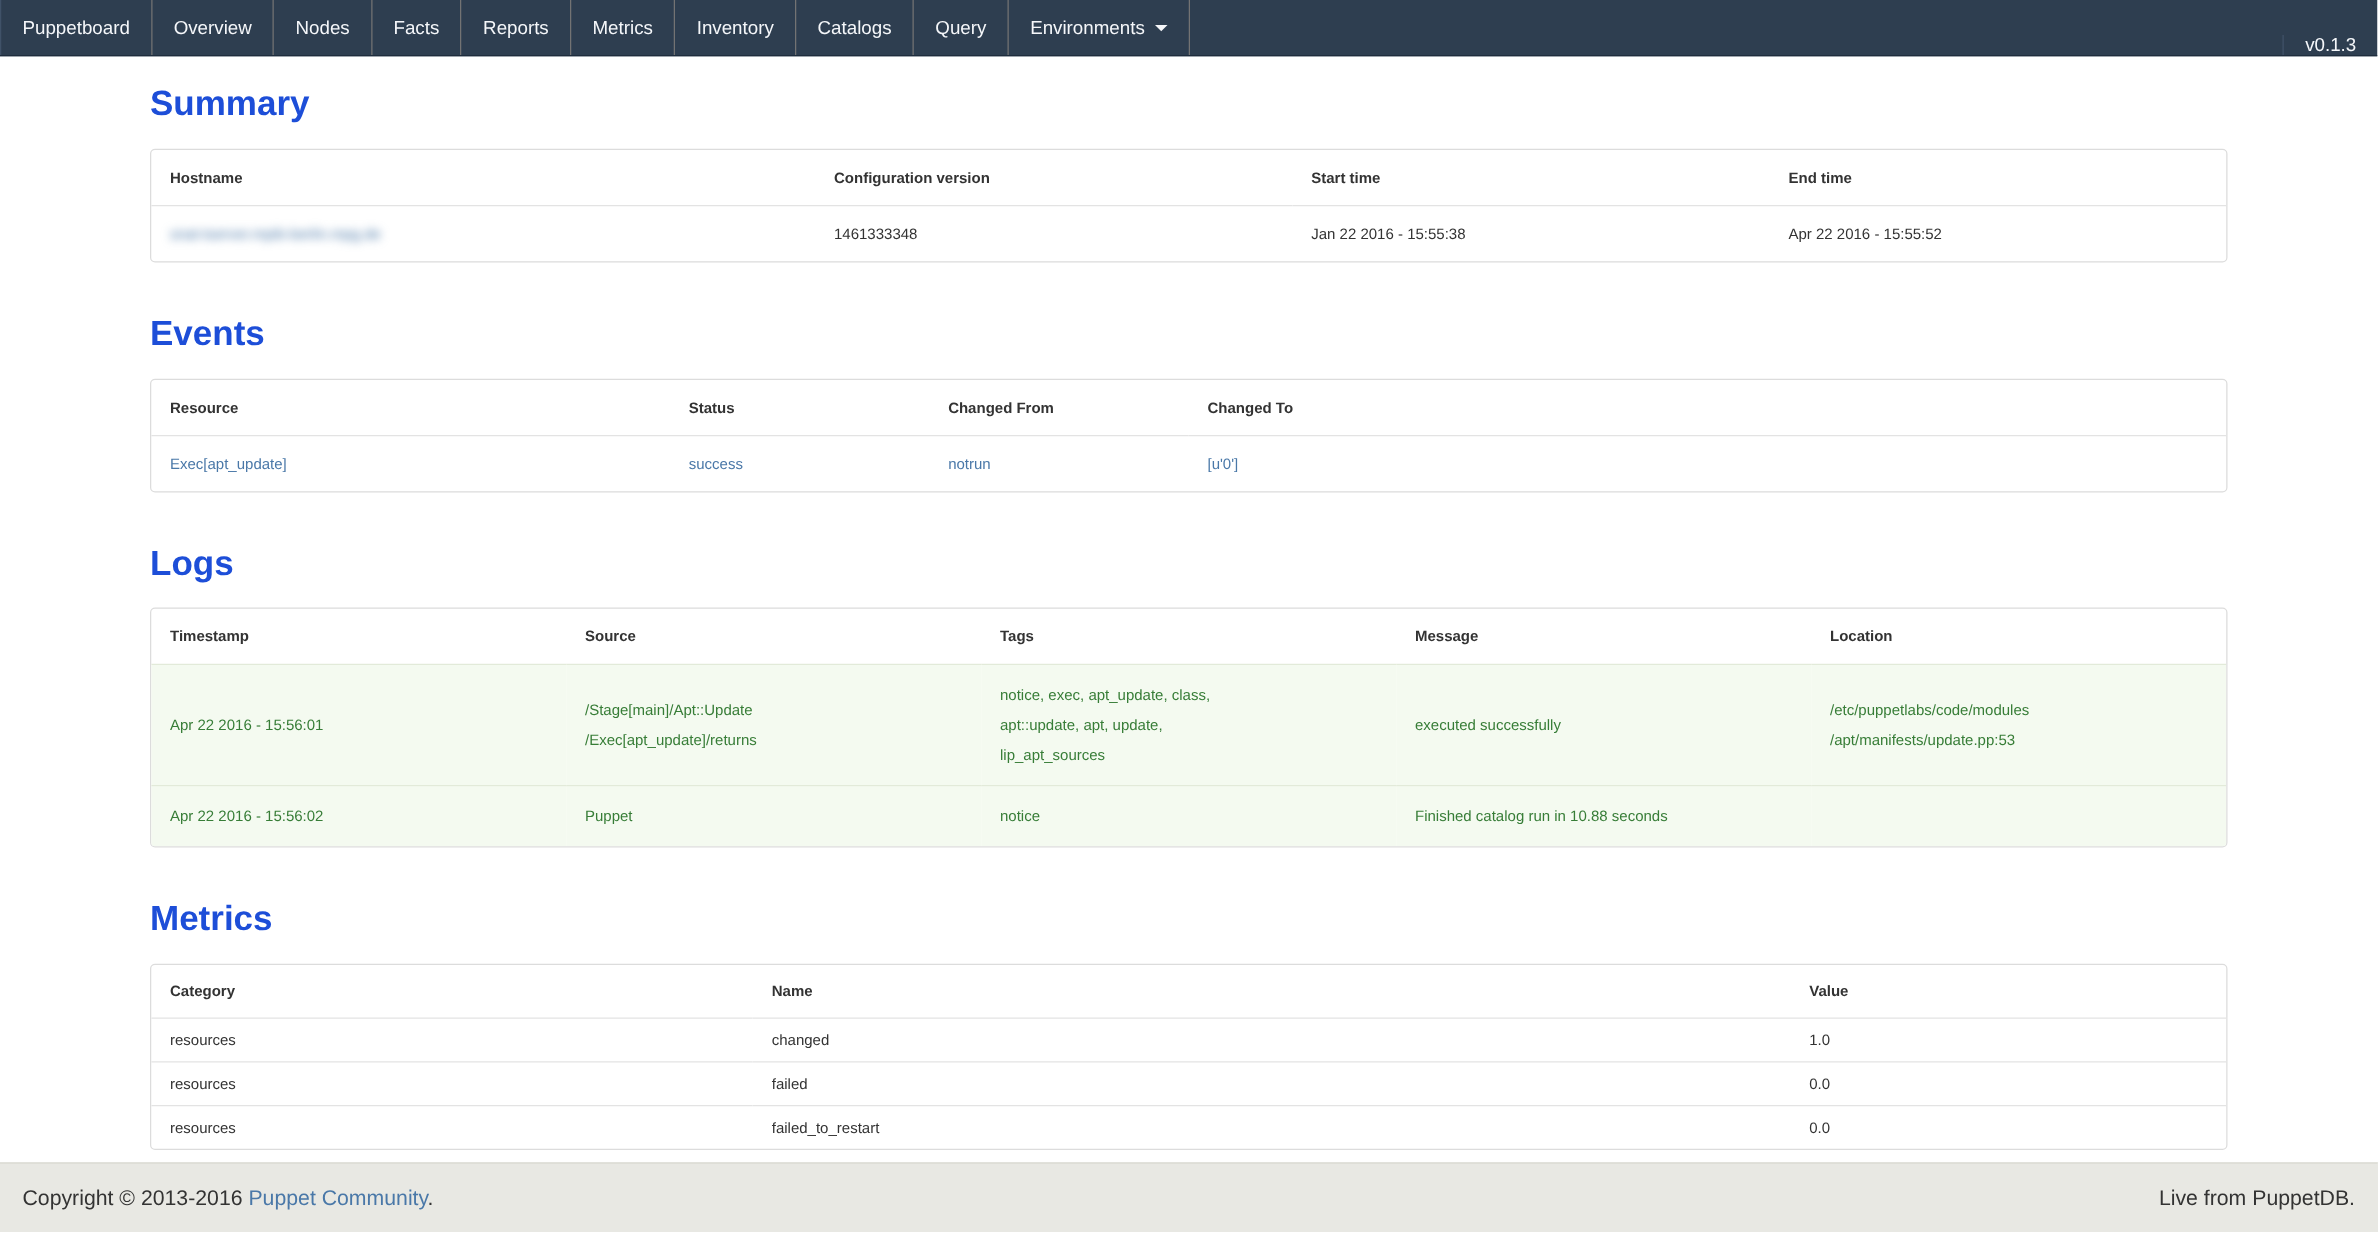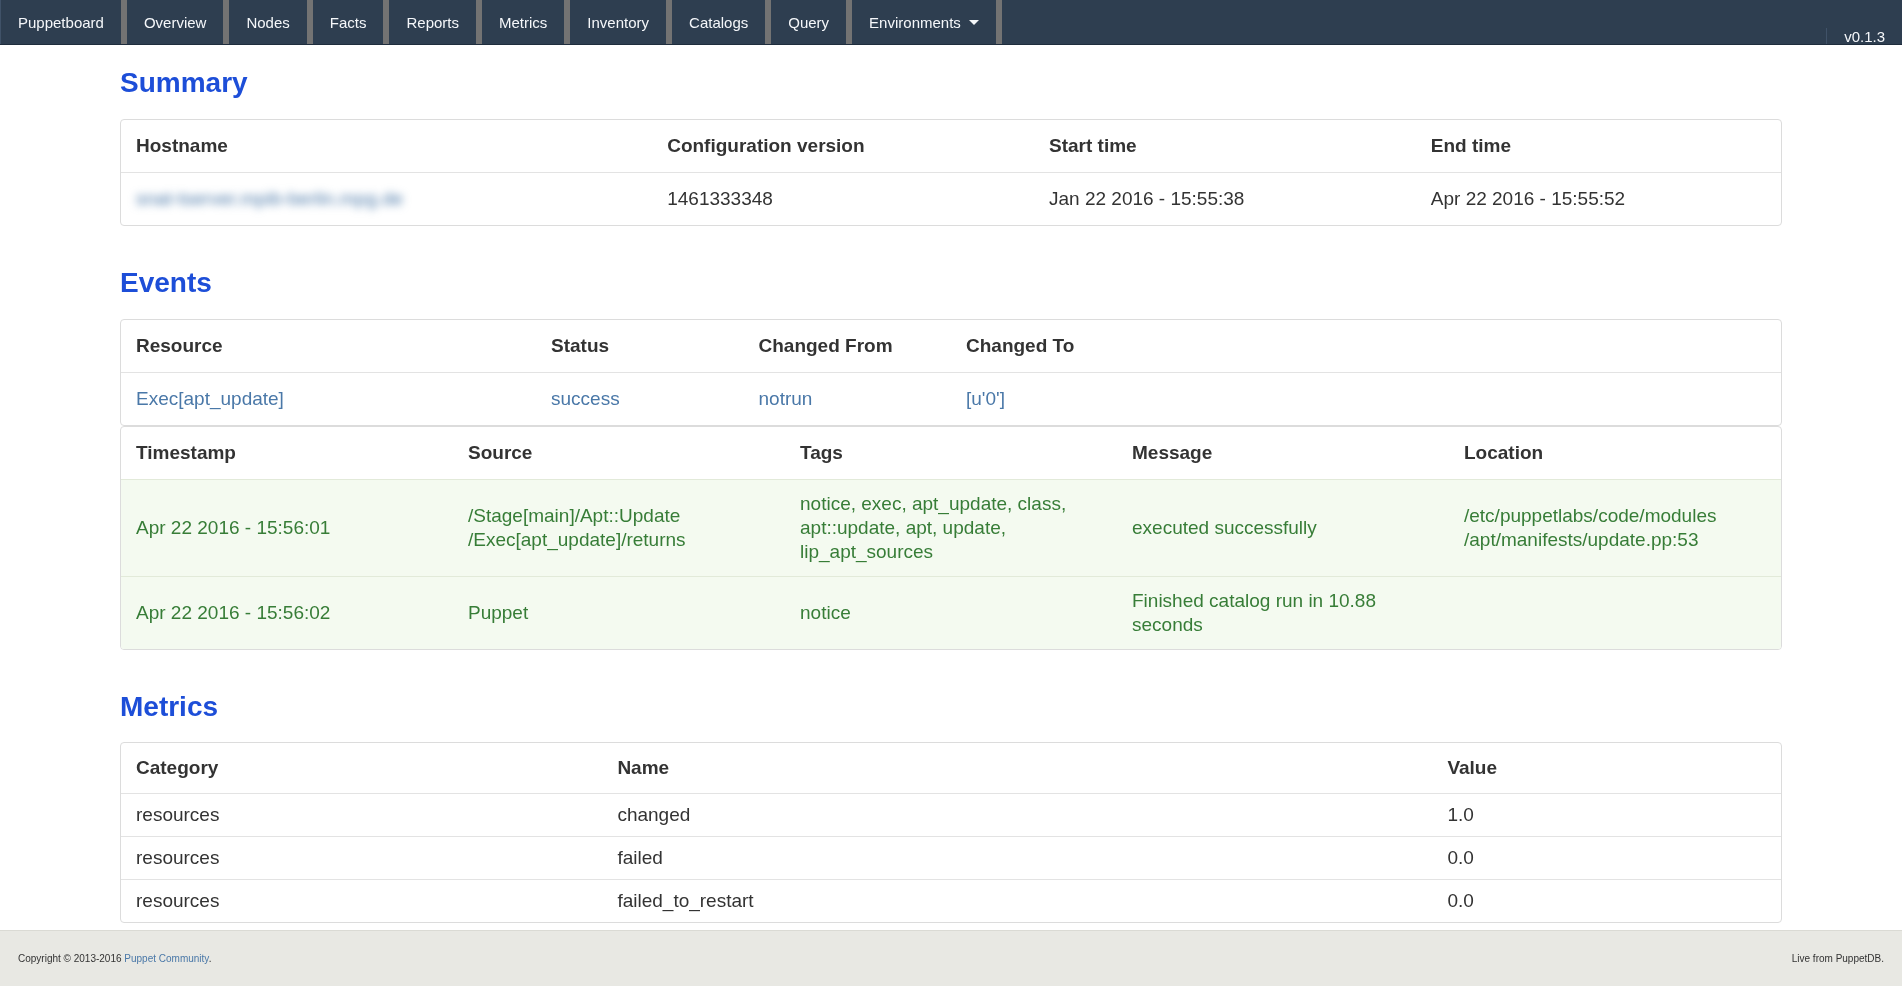--- a/index.html
+++ b/index.html
@@ -12,21 +12,21 @@
 
   
   .navbar {
     height: 45px; background: #2e3e50; border-bottom: 1px solid #1f2d3d;
     display: flex; align-items: stretch; color: #f5f7fa;
   }
   .navbar .nav-left { display: flex; align-items: stretch; }
   .navbar .nav-spacer { flex: 1; }
   .nav-item {
     display: flex; align-items: center; padding: 0 17px;
-    border-right: 6px solid #737373; cursor: pointer; white-space: nowrap;
+    border-right: 1px solid #737373; cursor: pointer; white-space: nowrap;
   }
   .nav-item:first-child { border-left: 1px solid #405268; }
   .nav-version { border-left: 1px solid #405268; border-right: none; cursor: default; margin-top: 28px; }
   .caret {
     display: inline-block; width: 0; height: 0; margin-left: 8px;
     border-left: 5px solid transparent; border-right: 5px solid transparent;
     border-top: 5px solid #f5f7fa; vertical-align: middle;
   }
 
   
@@ -35,21 +35,21 @@
     font-size: 28px; font-weight: 700; color: #1d4ed8;
     margin: 42px 0 20px 0; line-height: 1.1;
   }
   h2.first { margin-top: 23px; }
 
   
   .panel {
     border: 1px solid #dcdcdc; border-radius: 4px; background: #fff; overflow: hidden;
   }
   table { width: 100%; border-collapse: collapse; table-layout: fixed; }
-  th, td { text-align: left; padding: 15px; font-size: 19px; vertical-align: middle; }
+  th, td { text-align: left; padding: 15px; font-size: 12px; vertical-align: middle; }
   th { font-weight: 700; color: #333; }
   tbody tr { border-top: 1px solid #e3e3e3; }
 
   a, .link { color: #4a78a8; text-decoration: none; cursor: pointer; }
 
   .blurred { filter: blur(4px); -webkit-filter: blur(4px); }
 
   
   .logs-table tbody tr { background: #f4faf0; color: #377d37; border-top: 1px solid #e2ead9; }
   .logs-table td { padding: 12px 15px; line-height: 24px; }
@@ -66,21 +66,21 @@
   .events-table .c3 { width: 12.5%; } .events-table .c4 { width: 50%; }
   .logs-table th, .logs-table td { width: 20%; }
   .metrics-table .c1 { width: 29%; } .metrics-table .c2 { width: 50%; }
   .metrics-table .c3 { width: 21%; }
 
   
   .footer {
     position: fixed; left: 0; bottom: 0; width: 1902px; height: 56px;
     background: #e8e8e3; border-top: 1px solid #dadad4;
     display: flex; align-items: center; justify-content: space-between;
-    padding: 0 18px; font-size: 10px; color: #333;
+    padding: 0 18px; font-size: 17px; color: #333;
   }
 </style>
 </head>
 <body>
 
 <nav class="navbar">
   <div class="nav-left">
     <div class="nav-item">
         <span>Puppetboard</span>
       </div>
@@ -158,20 +158,21 @@
         <tr>
           <td class="c1"><span class="link">Exec[apt_update]</span></td>
           <td class="c2"><span class="link">success</span></td>
           <td class="c3"><span class="link">notrun</span></td>
           <td class="c4"><span class="link">[u'0']</span></td>
         </tr>
       </tbody>
     </table>
   </div>
 
+  <h2>Logs</h2>
   <div class="panel">
     <table class="logs-table">
       <thead>
         <tr>
           <th>Timestamp</th>
           <th>Source</th>
           <th>Tags</th>
           <th>Message</th>
           <th>Location</th>
         </tr>

